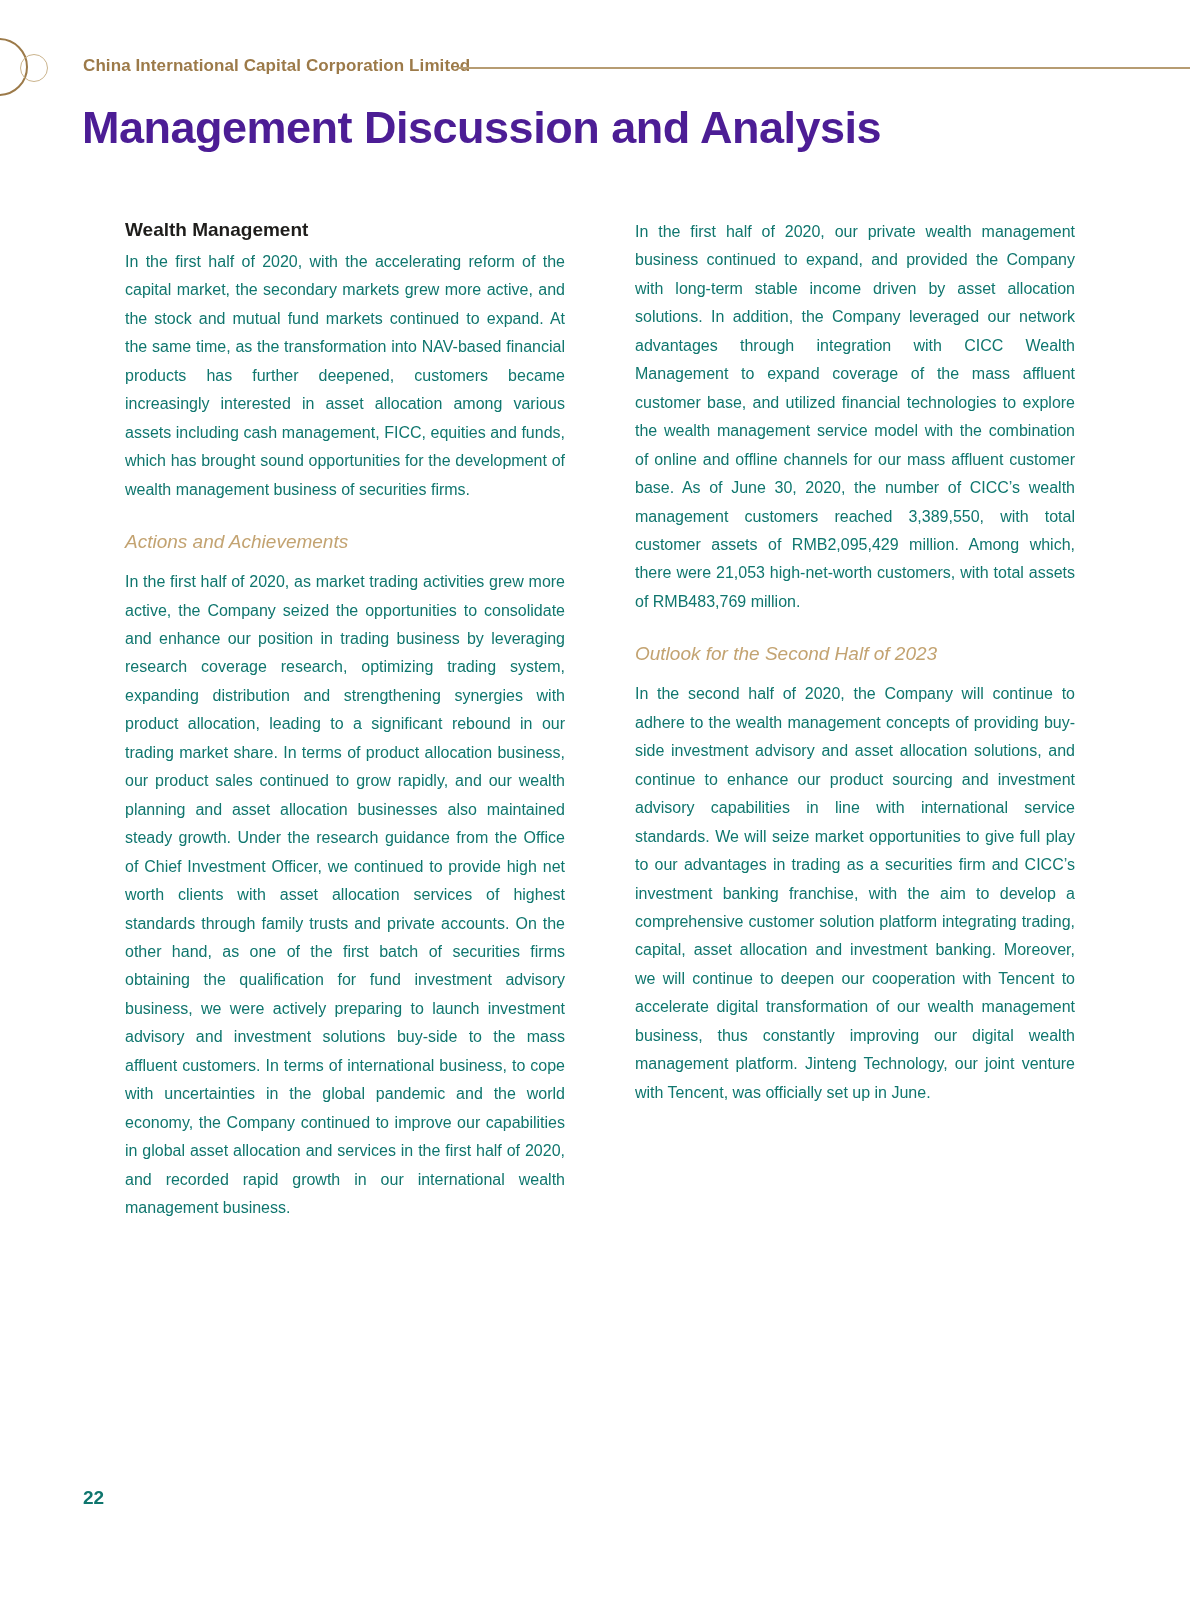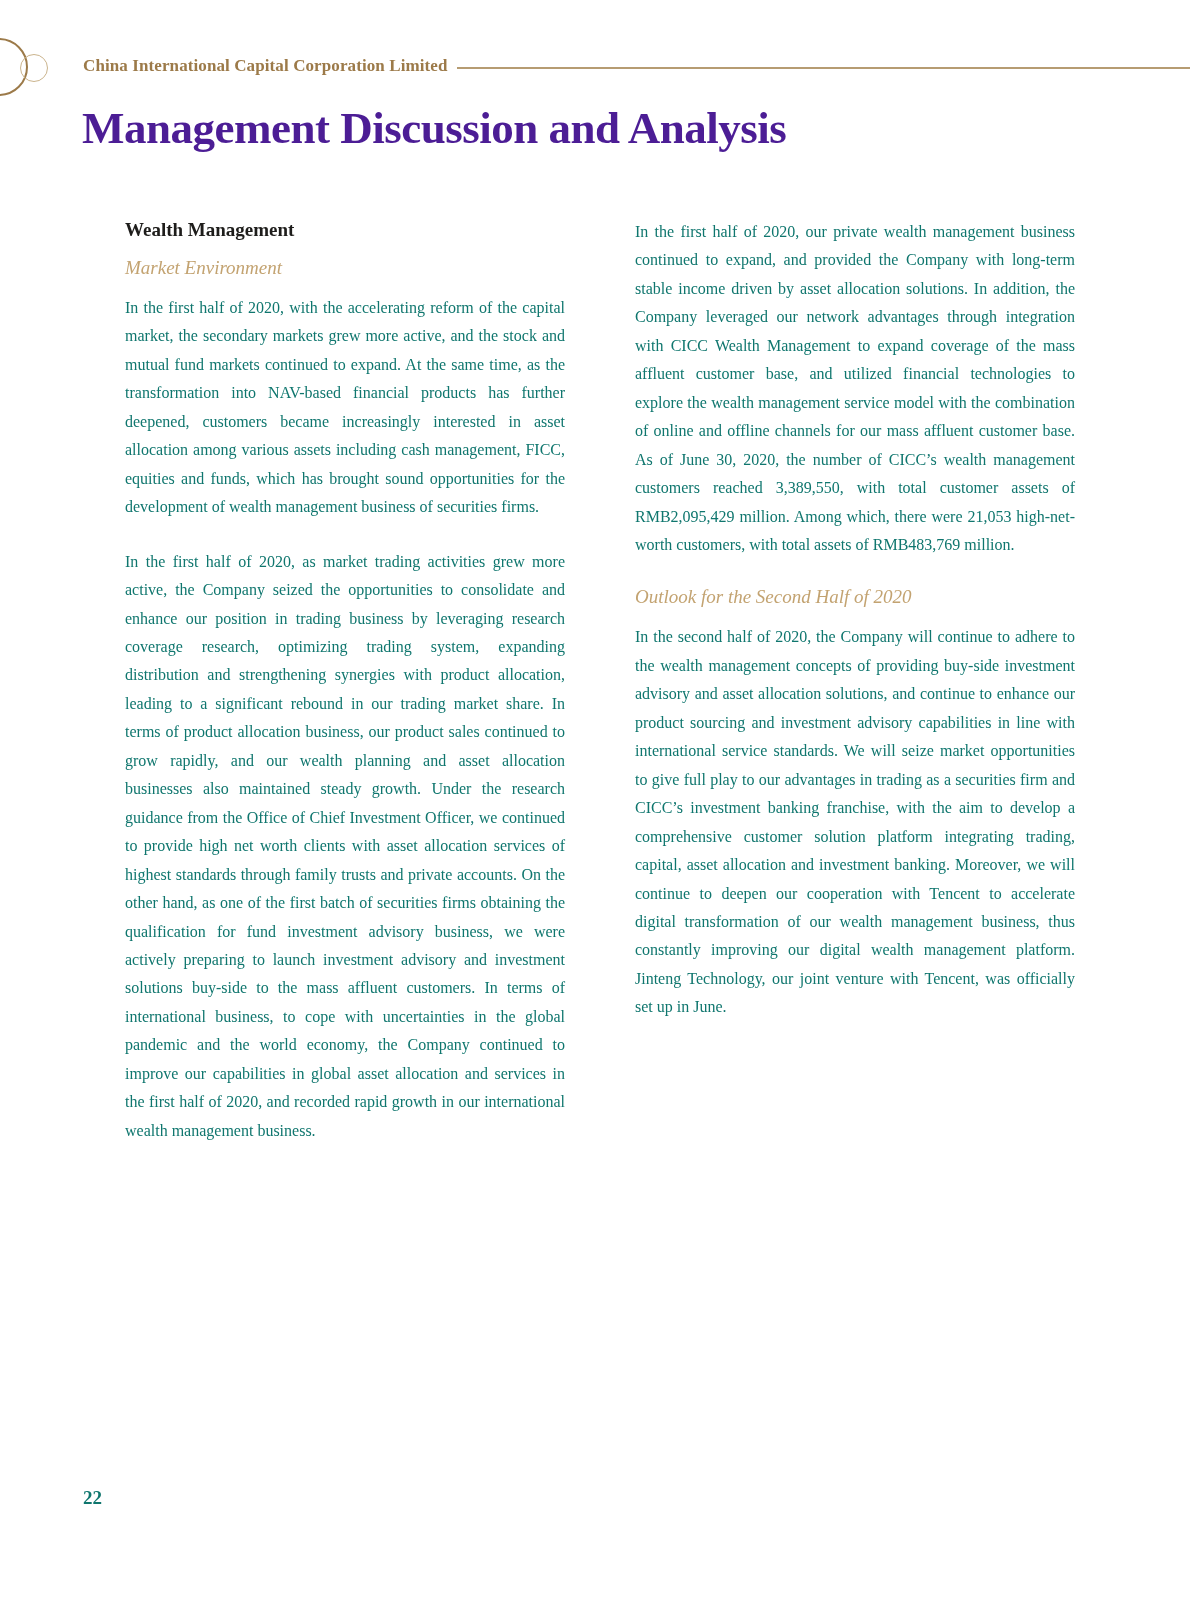--- a/index.html
+++ b/index.html
@@ -3,21 +3,21 @@
 <meta charset="utf-8">
 <style>
   * { margin: 0; padding: 0; box-sizing: border-box; }
   html, body { background: #ffffff; }
   .page {
     position: relative;
     width: 1190px;
     height: 1615px;
     background: #ffffff;
     overflow: hidden;
-    font-family: Liberation Serif, serif;
+    font-family: Liberation Sans, sans-serif;
   }
   
   .logo-circles { position: absolute; left: 0; top: 0; width: 80px; height: 130px; }
   .circle-large {
     position: absolute; left: -30px; top: 38px;
     width: 58px; height: 58px;
     border: 2px solid #9c7a49; border-radius: 50%;
   }
   .circle-small {
     position: absolute; left: 20px; top: 54px;
@@ -74,28 +74,28 @@
   <div class="company-name">China International Capital Corporation Limited</div>
 
   <div class="header-rule"></div>
 
   <h1 class="page-title">Management Discussion and Analysis</h1>
 
   <main class="columns">
 
     <section class="col">
       <h2>Wealth Management</h2>
-      <h3>Market Environment</h3>
       <p>In the first half of 2020, with the accelerating reform of the capital market, the secondary markets grew more active, and the stock and mutual fund markets continued to expand. At the same time, as the transformation into NAV-based financial products has further deepened, customers became increasingly interested in asset allocation among various assets including cash management, FICC, equities and funds, which has brought sound opportunities for the development of wealth management business of securities firms.</p>
+      <h3>Actions and Achievements</h3>
       <p>In the first half of 2020, as market trading activities grew more active, the Company seized the opportunities to consolidate and enhance our position in trading business by leveraging research coverage research, optimizing trading system, expanding distribution and strengthening synergies with product allocation, leading to a significant rebound in our trading market share. In terms of product allocation business, our product sales continued to grow rapidly, and our wealth planning and asset allocation businesses also maintained steady growth. Under the research guidance from the Office of Chief Investment Officer, we continued to provide high net worth clients with asset allocation services of highest standards through family trusts and private accounts. On the other hand, as one of the first batch of securities firms obtaining the qualification for fund investment advisory business, we were actively preparing to launch investment advisory and investment solutions buy-side to the mass affluent customers. In terms of international business, to cope with uncertainties in the global pandemic and the world economy, the Company continued to improve our capabilities in global asset allocation and services in the first half of 2020, and recorded rapid growth in our international wealth management business.</p>
     </section>
 
     <section class="col">
       <p>In the first half of 2020, our private wealth management business continued to expand, and provided the Company with long-term stable income driven by asset allocation solutions. In addition, the Company leveraged our network advantages through integration with CICC Wealth Management to expand coverage of the mass affluent customer base, and utilized financial technologies to explore the wealth management service model with the combination of online and offline channels for our mass affluent customer base. As of June 30, 2020, the number of CICC’s wealth management customers reached 3,389,550, with total customer assets of RMB2,095,429 million. Among which, there were 21,053 high-net-worth customers, with total assets of RMB483,769 million.</p>
-      <h3>Outlook for the Second Half of 2020</h3>
+      <h3>Outlook for the Second Half of 2023</h3>
       <p>In the second half of 2020, the Company will continue to adhere to the wealth management concepts of providing buy-side investment advisory and asset allocation solutions, and continue to enhance our product sourcing and investment advisory capabilities in line with international service standards. We will seize market opportunities to give full play to our advantages in trading as a securities firm and CICC’s investment banking franchise, with the aim to develop a comprehensive customer solution platform integrating trading, capital, asset allocation and investment banking. Moreover, we will continue to deepen our cooperation with Tencent to accelerate digital transformation of our wealth management business, thus constantly improving our digital wealth management platform. Jinteng Technology, our joint venture with Tencent, was officially set up in June.</p>
     </section>
 
   </main>
 
   <div class="page-number">22</div>
 
 </div>
 
 </body></html>

